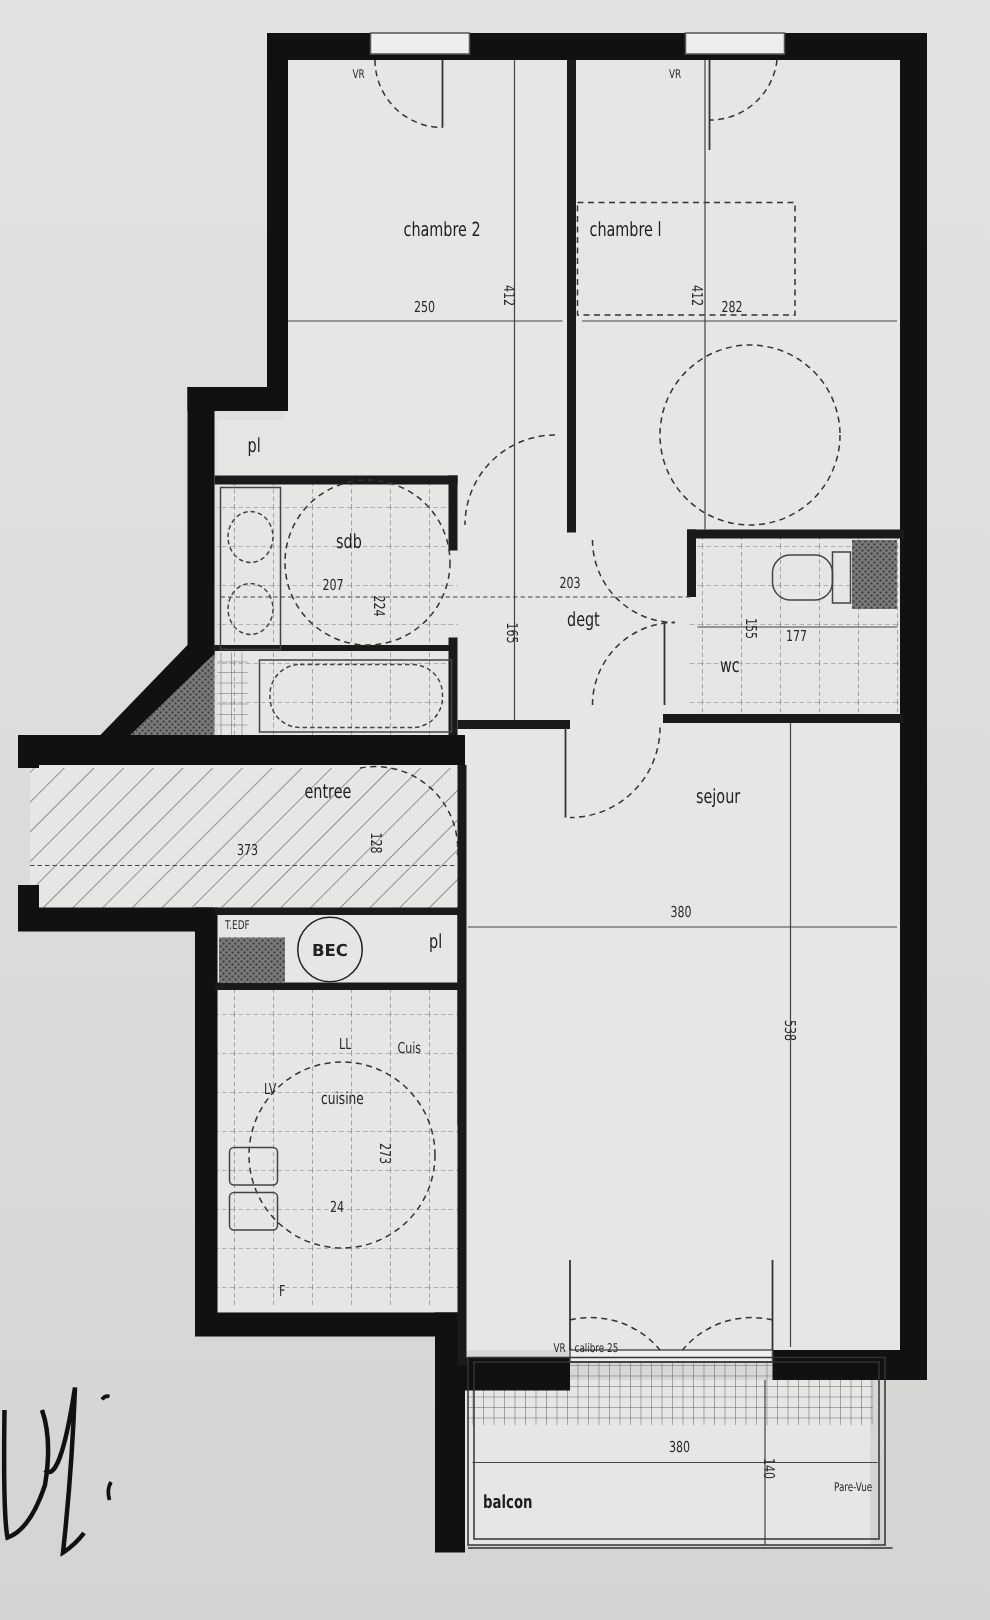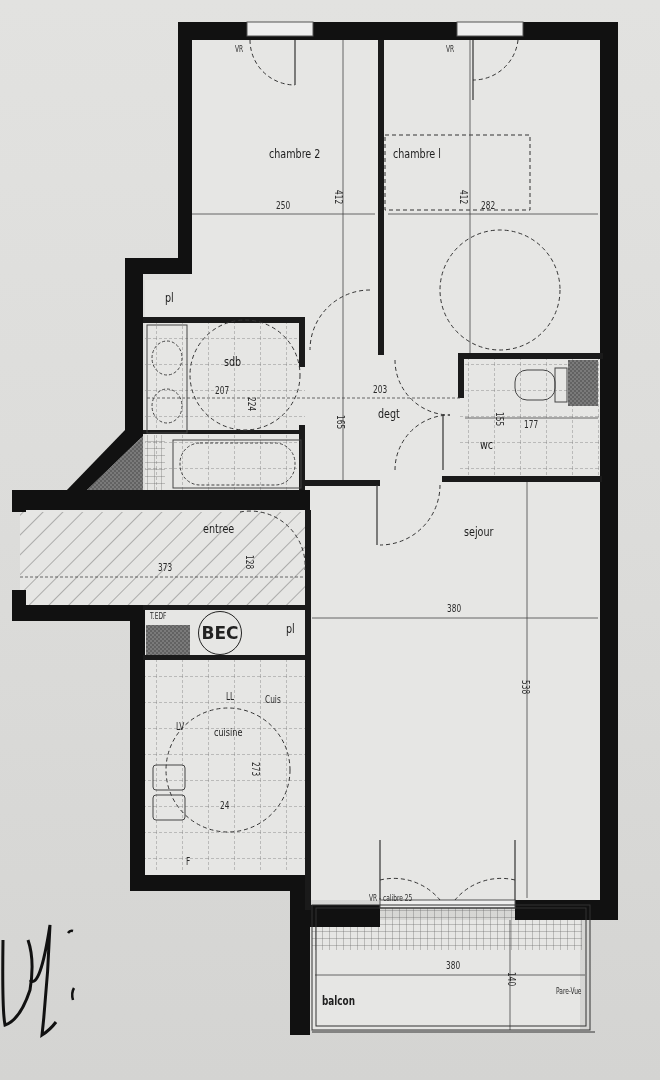--- a/index.html
+++ b/index.html
@@ -20,21 +20,21 @@
     font-size: 13px; line-height: 1; white-space: nowrap;
     transform: scaleX(0.82); transform-origin: left center;
   }
   .dim { font-size: 10px; color: #2a2a2a; }
   .vert { transform: rotate(90deg) scaleX(0.82); transform-origin: left top; }
   .small { font-size: 8px; }
   .bec {
     position: absolute; left: 198px; top: 611px; width: 42px; height: 42px;
     border: 1.5px solid #222; border-radius: 50%;
     display: flex; align-items: center; justify-content: center;
-    font-size: 17px; font-weight: bold; color: #222;
+    font-size: 11px; font-weight: bold; color: #222;
     font-family: "DejaVu Sans", sans-serif;
   }
   .signature { position: absolute; left: 0; top: 900px; }
 </style>
 </head>
 <body>
 
 <div class="paper"></div>
 
 <svg class="plan" width="660" height="1080" viewBox="0 0 660 1080">

